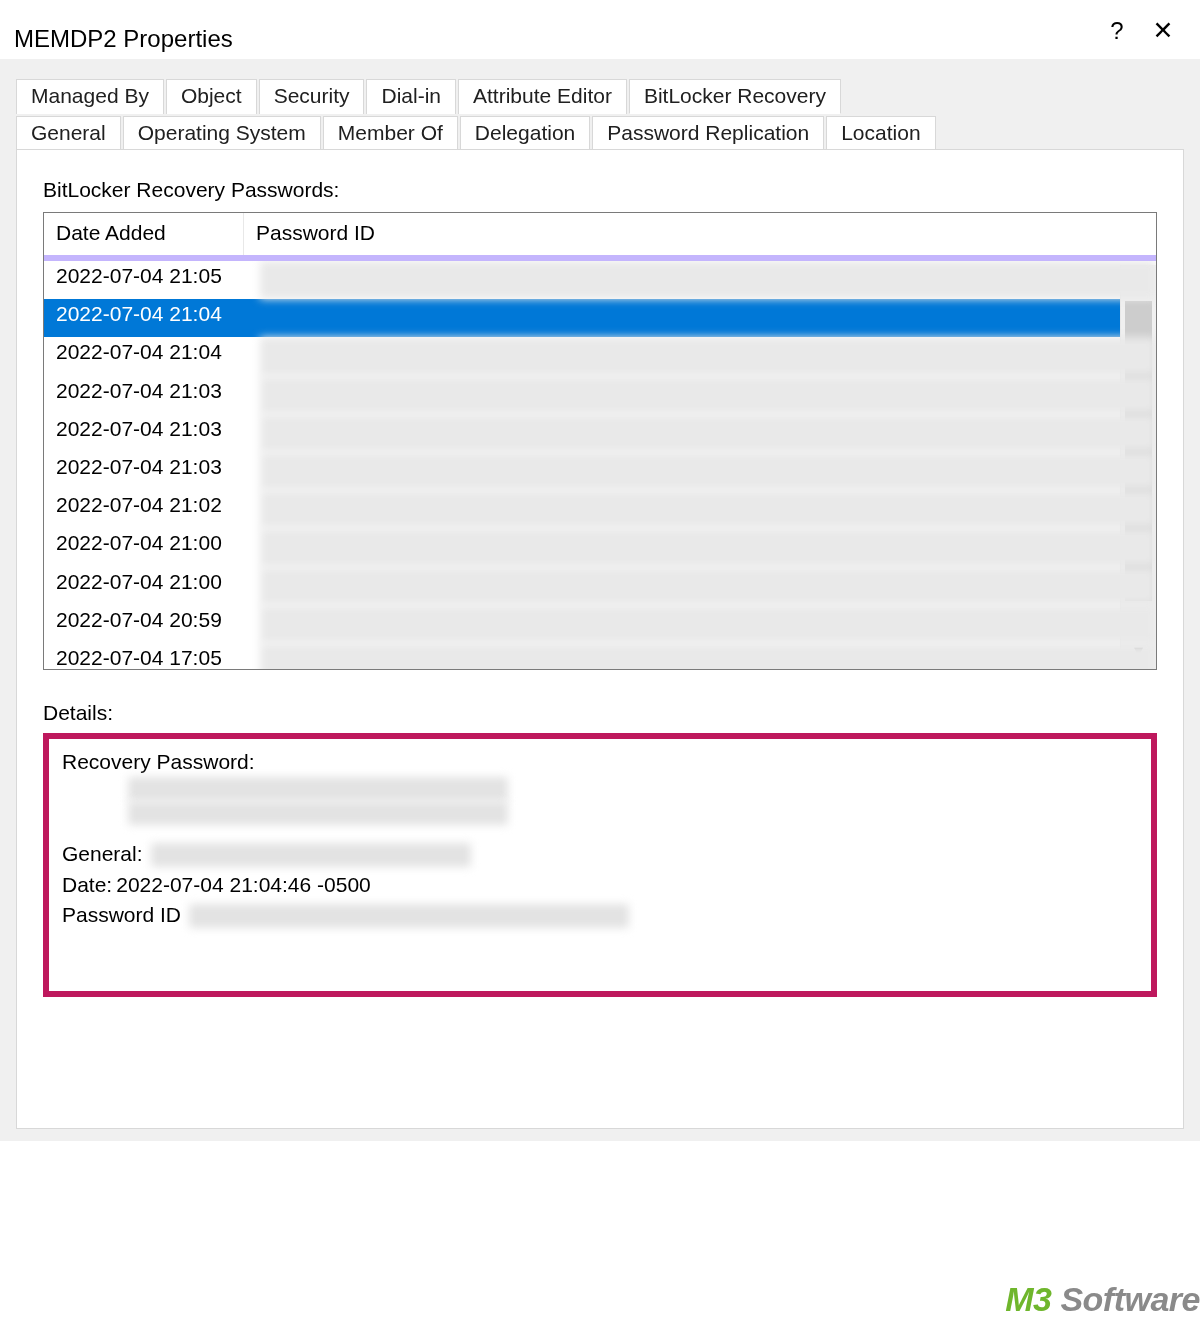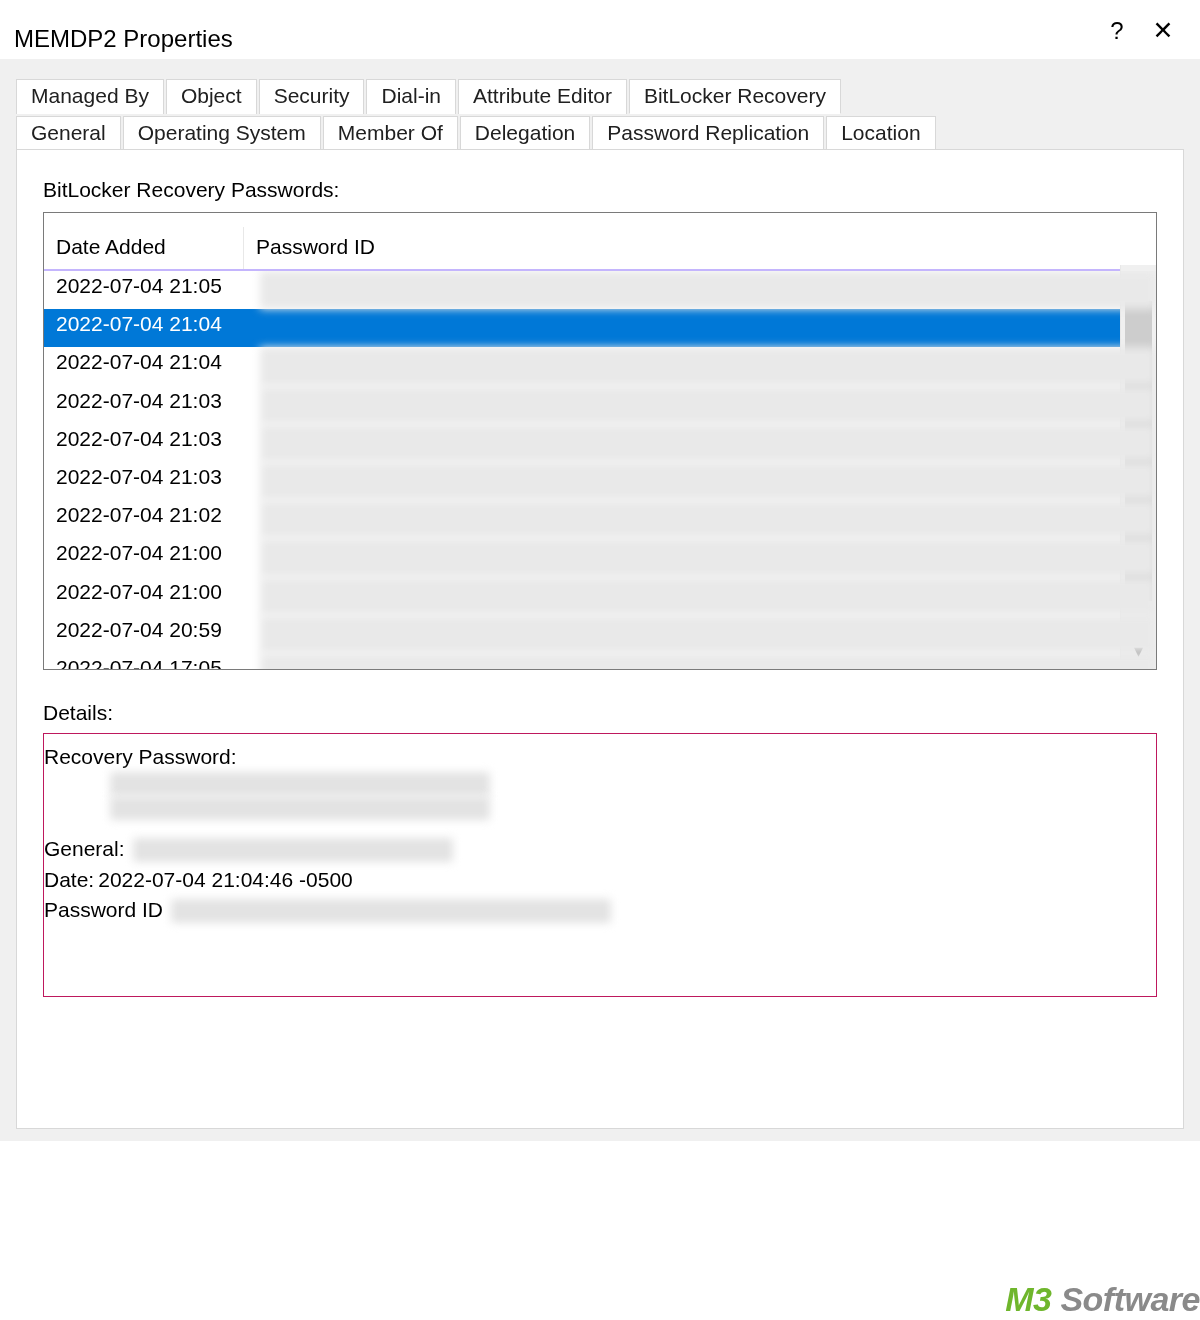--- a/index.html
+++ b/index.html
@@ -79,23 +79,22 @@
     .listview {
       border: 1px solid #7a7a7a;
       display: flex;
       flex-direction: column;
       height: 458px;
       position: relative;
       overflow: hidden;
     }
     .lv-header {
       display: flex;
-      border-bottom: 2px solid #c4b5fd;
-      background: #ffffff;
-      margin-top: 14px;
+      border-bottom: 6px solid #c4b5fd;
+      background: #ffffff;
     }
     .lv-header-cell {
       padding: 8px 10px 10px 12px;
       font-size: 21px;
       border-right: 1px solid #e8e8e8;
     }
     .lv-col-date-header { width: 200px; }
     .lv-col-pid-header { flex: 1; border-right: none; }
     .lv-body {
       flex: 1;
@@ -162,22 +161,22 @@
       top: 0;
       height: 300px;
       background: #cdcdcd;
     }
     .details-label {
       font-size: 21px;
       margin-top: 31px;
       margin-bottom: 8px;
     }
     .details-box {
-      border: 1px solid #be185d;
-      padding: 8px 10px 18px 0;
+      border: 6px solid #be185d;
+      padding: 8px 10px 18px 13px;
       font-size: 21px;
       line-height: 1.45;
       min-height: 264px;
       position: relative;
     }
     .d-line { display: flex; align-items: center; gap: 4px; position: relative; }
     .d-indent { padding-left: 66px; }
     .d-blur {
       display: inline-block;
       height: 24px;

